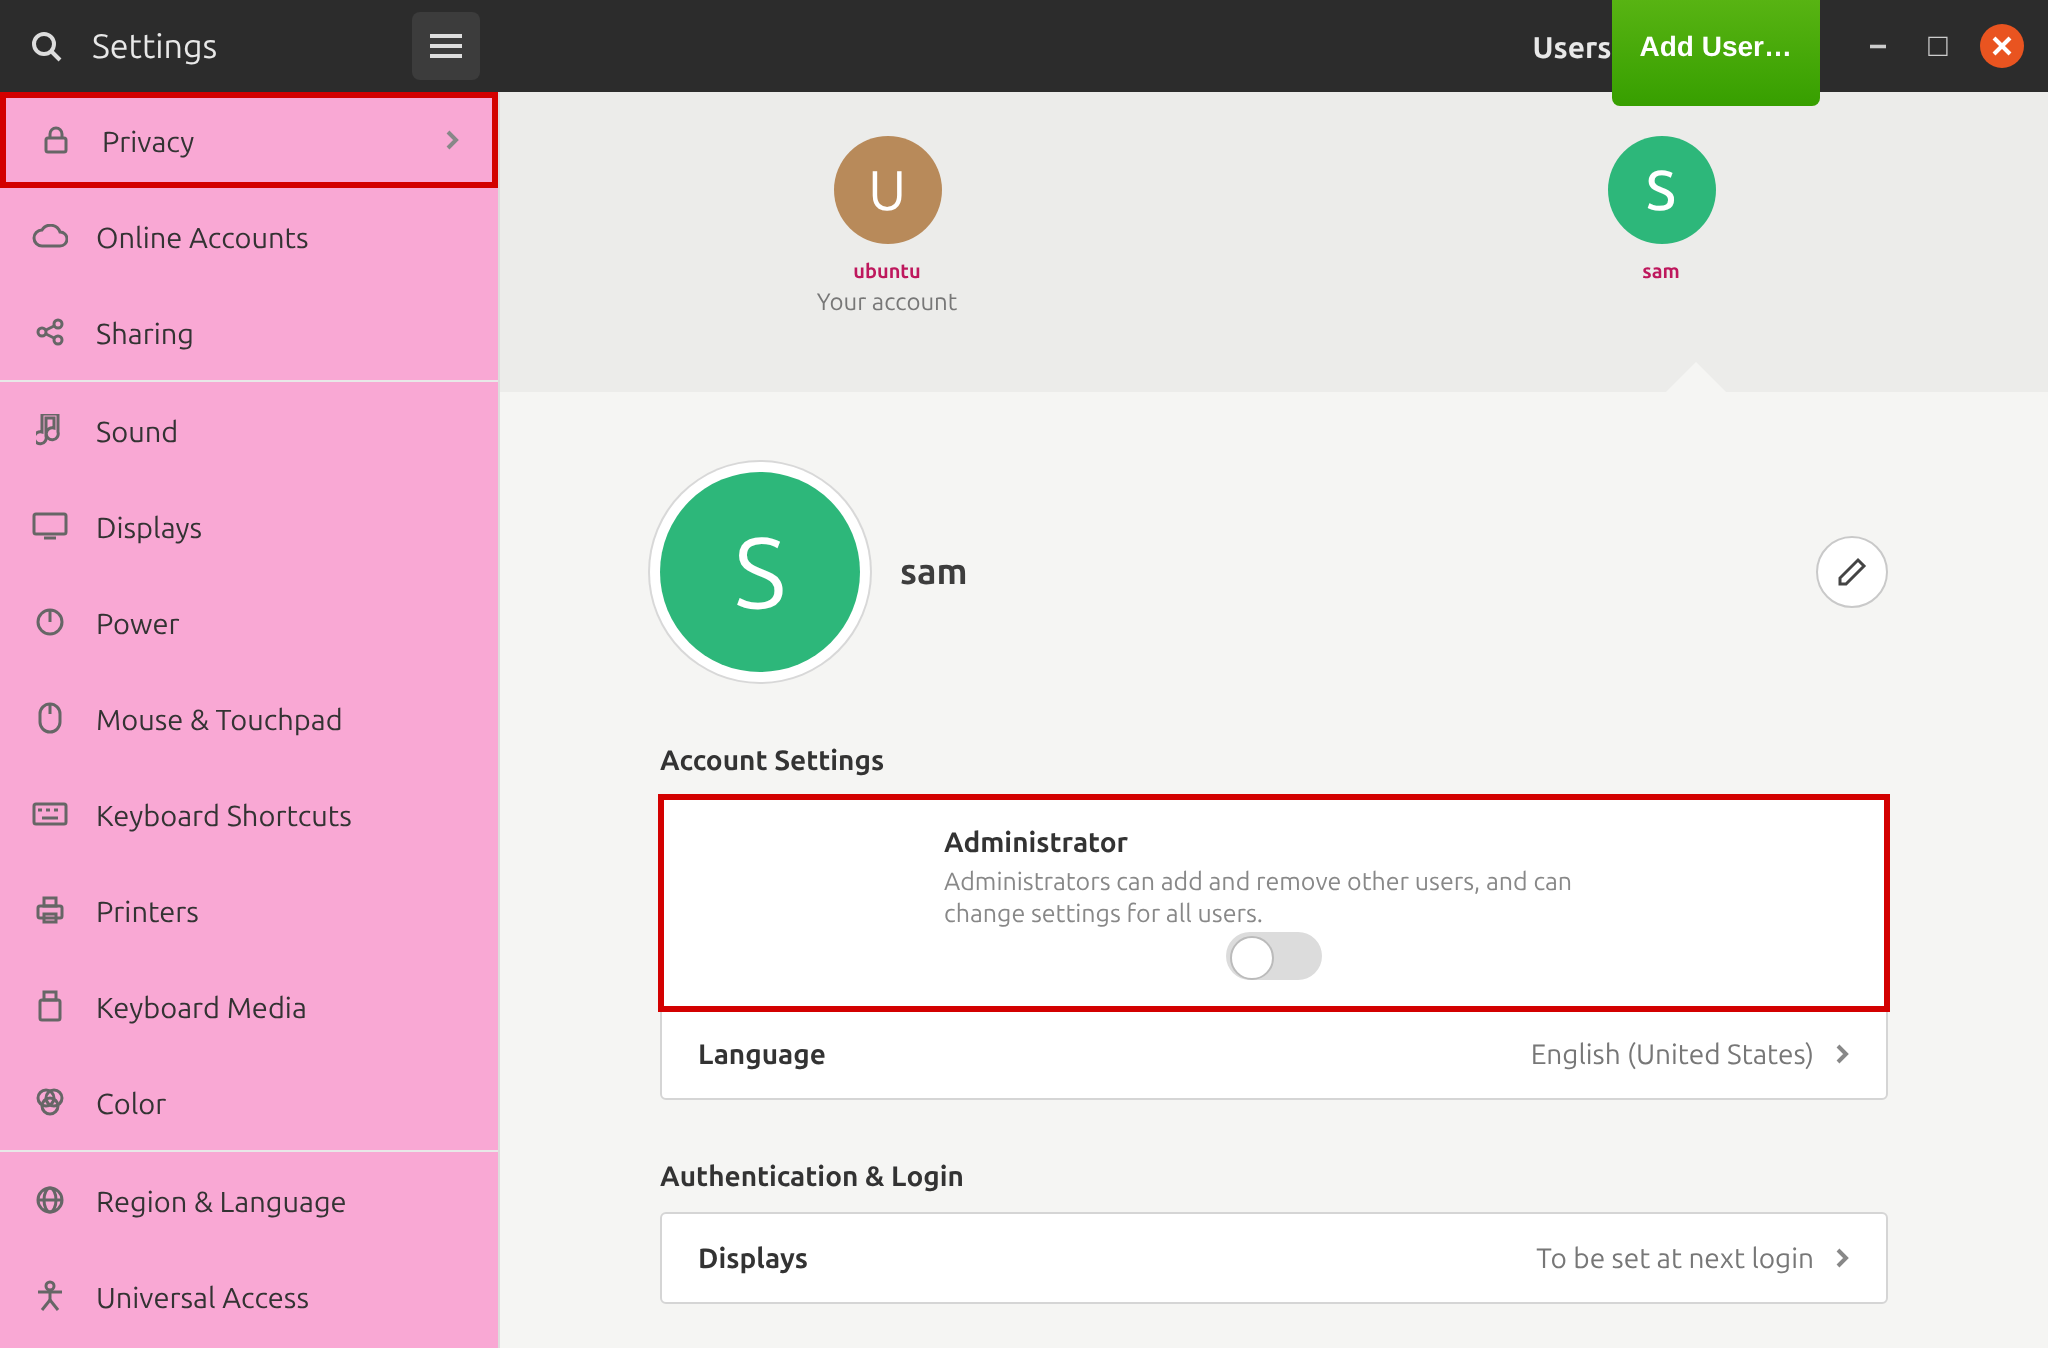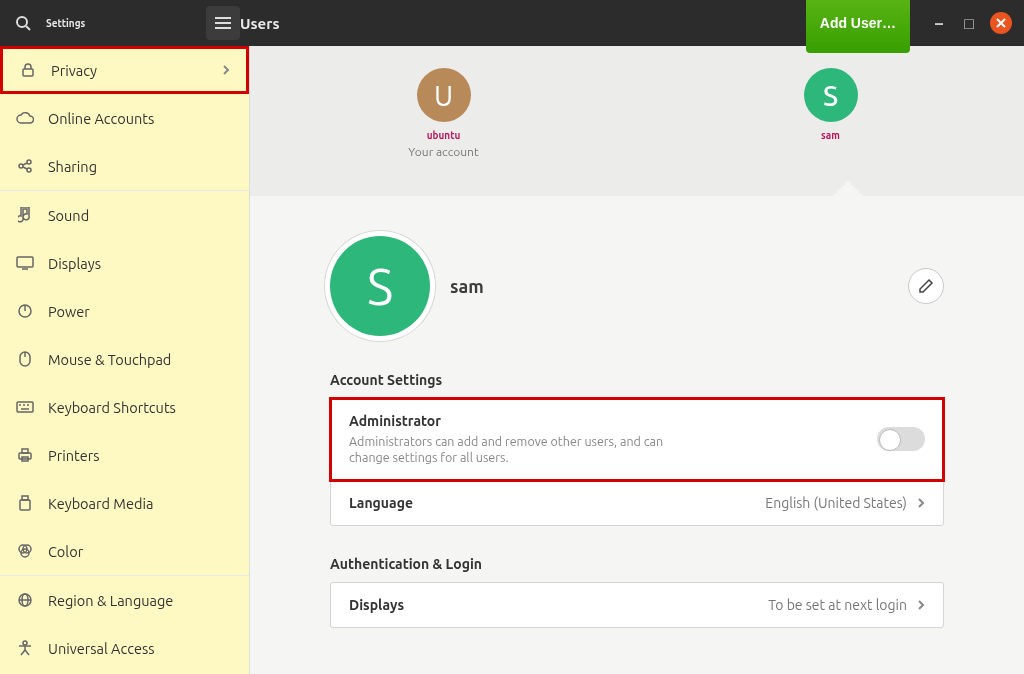--- a/index.html
+++ b/index.html
@@ -19,33 +19,33 @@
     align-items: center;
     color: #e8e8e8;
     z-index: 10;
   }
   .tb-search {
     width: 46px; height: 46px;
     display:flex;align-items:center;justify-content:center;
   }
   .tb-title-left {
     width: 160px;
-    font-weight: 700;
-    font-size: 10px;
+    font-weight: 400;
+    font-size: 17px;
   }
   .tb-hamburger {
     width: 34px; height: 34px;
     background: #3c3c3c;
     border-radius:4px;
     display:flex;align-items:center;justify-content:center;
     margin-left: 0px;
   }
   .tb-center {
     flex: 1;
-    text-align:left;
+    text-align:right;
     font-weight:600;
     font-size:15px;
   }
   .tb-add {
     background:#4e9a06;
     background: linear-gradient(#5cb615,#379f00);
     border: none;
     border-radius: 4px;
     color: white;
     font-weight:600;
@@ -60,21 +60,21 @@
     background:#e95420;display:flex;align-items:center;justify-content:center;
     margin-right:12px;margin-left:6px;color:#fff;font-size:13px;
   }
   .layout {
     position: absolute; top:46px; bottom:0; left:0; right:0;
     display:flex;
   }
   
   .sidebar {
     width: 250px;
-    background:#fef9c3;
+    background:#f9a8d4;
     border-right:1px solid #ddd;
     overflow:hidden;
   }
   .side-item {
     height:48px;
     display:flex; align-items:center;
     padding: 0 16px;
     font-size:14.5px;
     color:#333;
     gap:14px;
@@ -138,21 +138,21 @@
   .section-label { font-weight:700;font-size:14px;color:#333;margin-bottom:10px;}
   .settings-group {
     border:1px solid #d5d5d5;background:#fff;border-radius:3px;
   }
   .settings-row {
     display:flex;align-items:center;
     padding:14px 18px;
     border-top:1px solid #e2e2e2;
   }
   .settings-row:first-child{border-top:none;}
-  .settings-row.red-outline { outline:3px solid #d30000; outline-offset:-1px; }
+  .settings-row.red-outline { outline:3px solid #d30000; outline-offset:-1px;flex-direction:column; }
   .row-left { flex:1; }
   .row-title { font-weight:600;font-size:14px;color:#333;}
   .row-desc { font-size:12.5px;color:#888;margin-top:4px;max-width:330px;line-height:1.3;}
   .row-val { color:#777;font-size:14px;margin-right:10px;}
   .row-chev { color:#888; }
   .toggle {
     width:48px;height:24px;border-radius:12px;
     background:#dcdcdc;position:relative;cursor:pointer;
   }
   .toggle::after{

